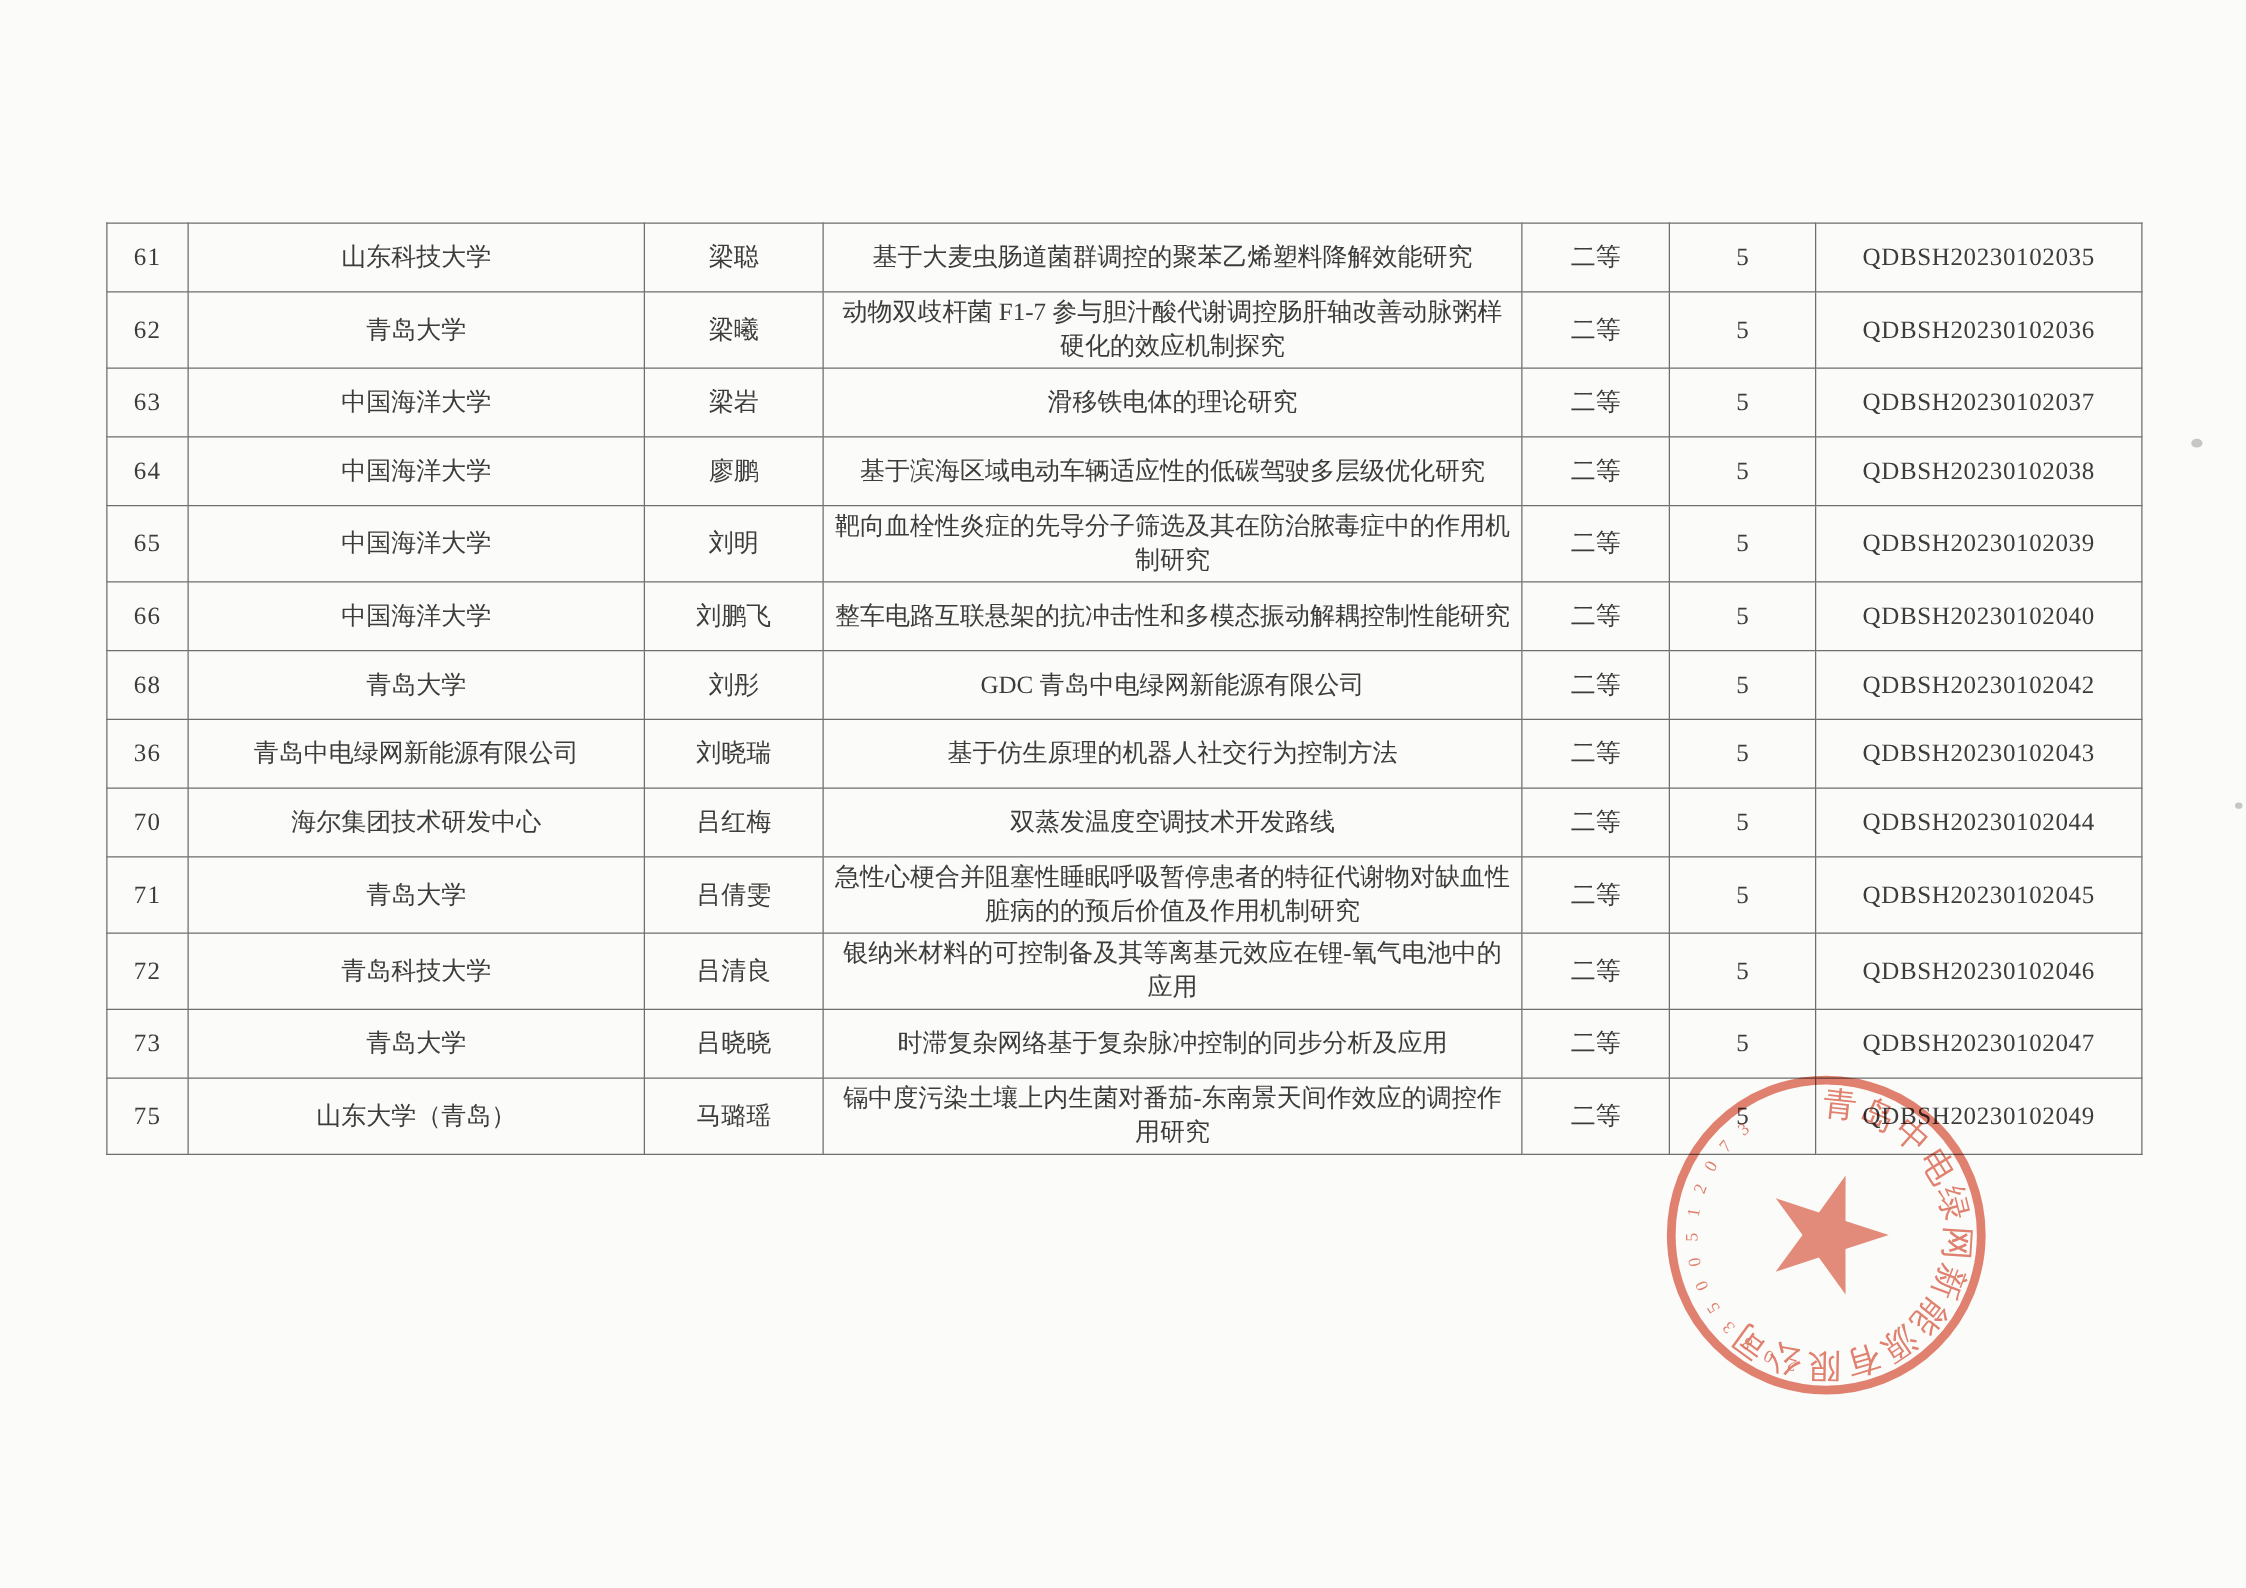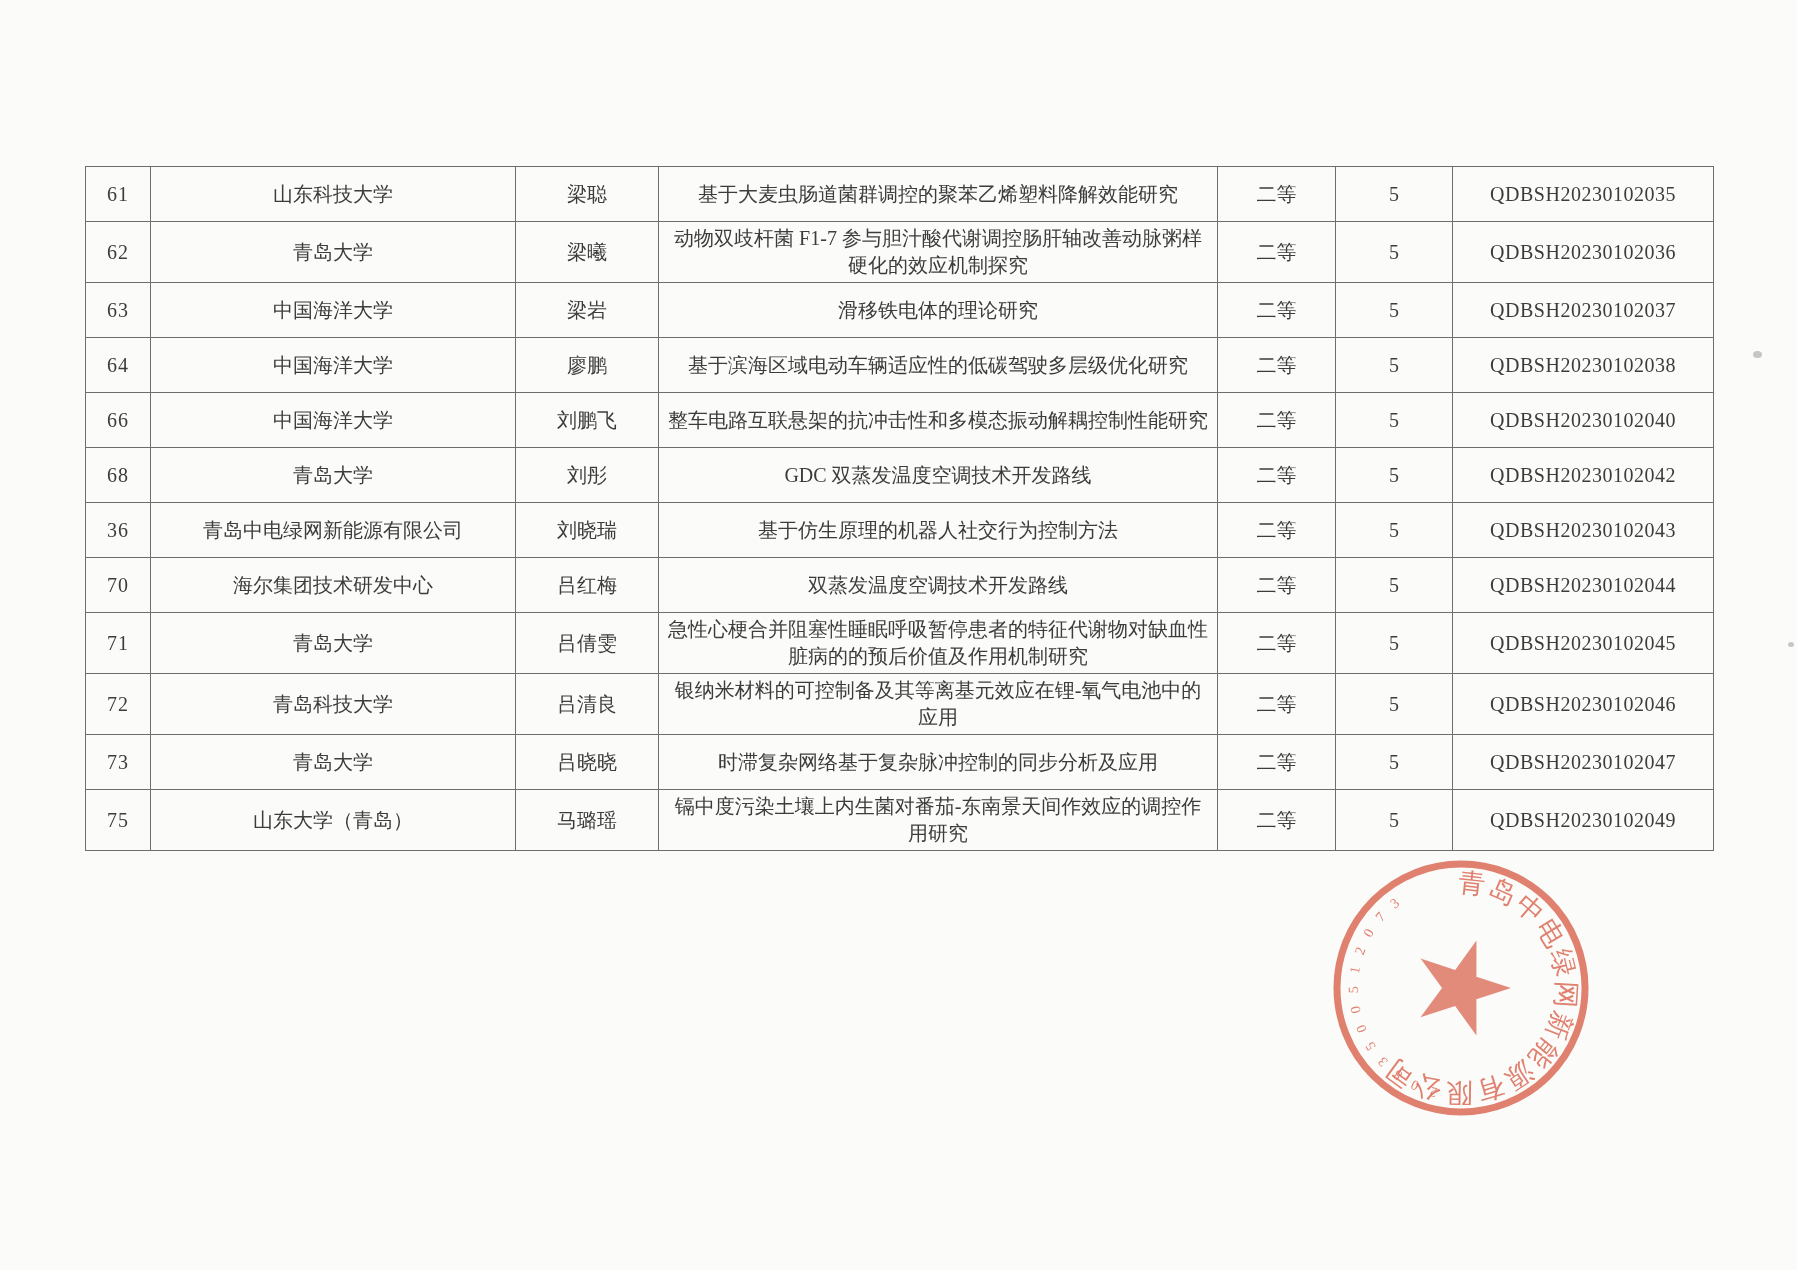--- a/index.html
+++ b/index.html
@@ -5,21 +5,21 @@
   html,body{margin:0;padding:0;}
   body{
     width:1797px;height:1270px;
     background:#fbfbf9;
     font-family:"Liberation Serif","DejaVu Serif",serif;
     position:relative;overflow:hidden;
     color:#3a3a3a;
   }
   .page{position:absolute;inset:0;}
   table.award{
-    position:absolute;left:85px;top:166px;
+    position:absolute;left:85px;top:178px;
     width:1628px;
     border-collapse:collapse;
     table-layout:fixed;
     padding-left:36px;
   }
   table.award td{
     border:1px solid #6e6e6e;
     text-align:center;
     vertical-align:middle;
     font-size:20px;
@@ -90,33 +90,42 @@
         <tr>
           <td class="cell-no">64</td>
           <td class="cell-org">中国海洋大学</td>
           <td class="cell-person">廖鹏</td>
           <td class="cell-title">基于滨海区域电动车辆适应性的低碳驾驶多层级优化研究</td>
           <td class="cell-grade">二等</td>
           <td class="cell-amount">5</td>
           <td class="cell-code">QDBSH20230102038</td>
         </tr>
         <tr>
+          <td class="cell-no">65</td>
+          <td class="cell-org">中国海洋大学</td>
+          <td class="cell-person">刘明</td>
+          <td class="cell-title">靶向血栓性炎症的先导分子筛选及其在防治脓毒症中的作用机制研究</td>
+          <td class="cell-grade">二等</td>
+          <td class="cell-amount">5</td>
+          <td class="cell-code">QDBSH20230102039</td>
+        </tr>
+        <tr>
           <td class="cell-no">66</td>
           <td class="cell-org">中国海洋大学</td>
           <td class="cell-person">刘鹏飞</td>
           <td class="cell-title">整车电路互联悬架的抗冲击性和多模态振动解耦控制性能研究</td>
           <td class="cell-grade">二等</td>
           <td class="cell-amount">5</td>
           <td class="cell-code">QDBSH20230102040</td>
         </tr>
         <tr>
           <td class="cell-no">68</td>
           <td class="cell-org">青岛大学</td>
           <td class="cell-person">刘彤</td>
-          <td class="cell-title">GDC 双蒸发温度空调技术开发路线</td>
+          <td class="cell-title">GDC 青岛中电绿网新能源有限公司</td>
           <td class="cell-grade">二等</td>
           <td class="cell-amount">5</td>
           <td class="cell-code">QDBSH20230102042</td>
         </tr>
         <tr>
           <td class="cell-no">36</td>
           <td class="cell-org">青岛中电绿网新能源有限公司</td>
           <td class="cell-person">刘晓瑞</td>
           <td class="cell-title">基于仿生原理的机器人社交行为控制方法</td>
           <td class="cell-grade">二等</td>

